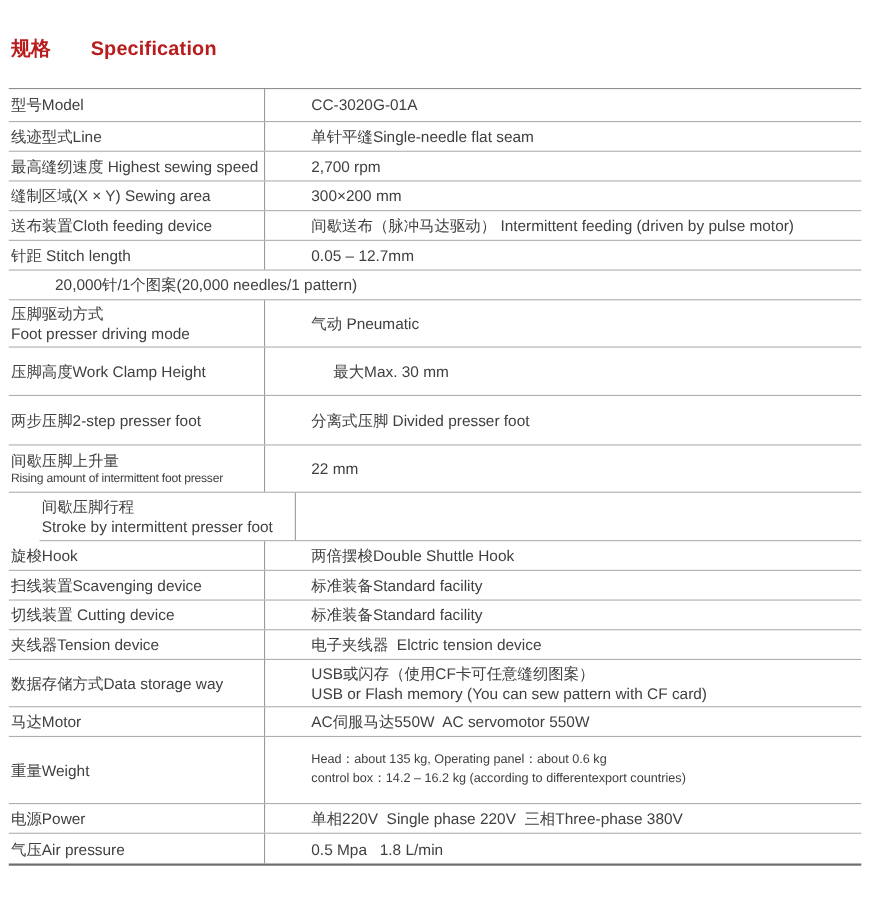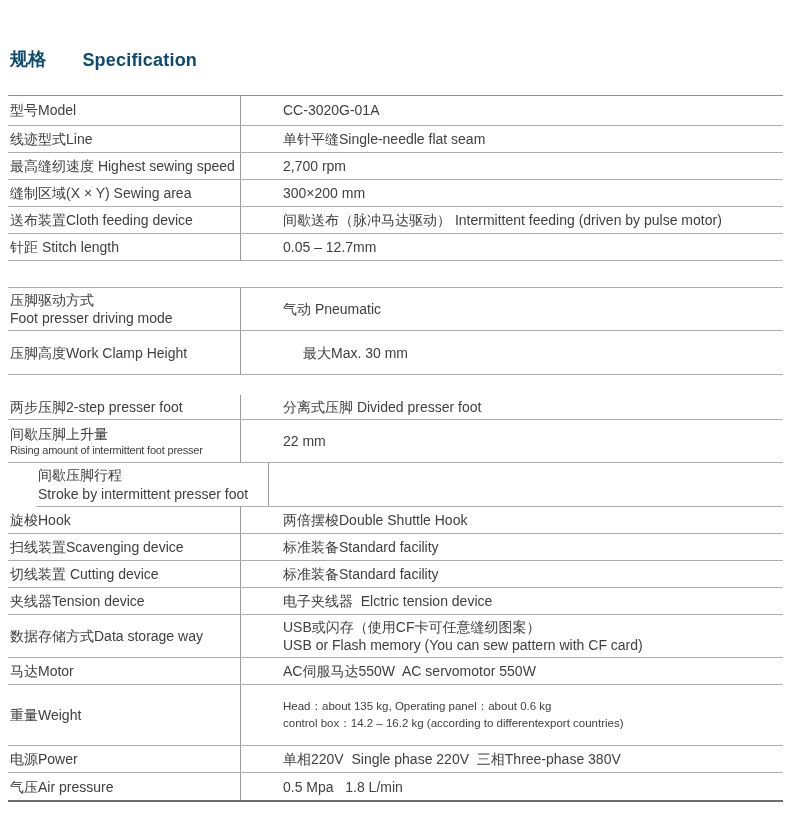--- a/index.html
+++ b/index.html
@@ -6,23 +6,23 @@
   html, body { margin: 0; padding: 0; }
   body {
     width: 790px; height: 827px;
     background: #ffffff;
     font-family: "Liberation Sans", "DejaVu Sans", sans-serif;
     color: #404040;
   }
   .page { padding: 30px 7px 0 8px; }
 
   .title {
-    display: flex; align-items: flex-end; gap: 36px;
-    font-weight: 700; font-size: 18px; color: #0c4a6e;
-    margin: 17px 0 24px 2px;
+    display: flex; align-items: center; gap: 36px;
+    font-weight: 700; font-size: 18px; color: #b91c1c;
+    margin: 2px 0 24px 2px;
     letter-spacing: 0.2px;
   }
 
   .spec-table {
     border-top: 1px solid #8e8e8e;
     border-bottom: 2px solid #6d6d6d;
     width: 775px;
   }
   .row { display: flex; border-bottom: 1px solid #aeaeae; }
   .row:last-child { border-bottom: none; }
@@ -38,21 +38,21 @@
   .line { font-size: 14px; line-height: 1.3; white-space: pre-wrap; }
   .line.small { font-size: 11px; line-height: 1.4; letter-spacing: -0.2px; }
   .line.smallv { font-size: 11.5px; line-height: 1.45; }
 
   .h27 { min-height: 27px; }
   .h30 { min-height: 30px; }
   .h41 { min-height: 41px; margin-left: 28px; }
   .h42 { min-height: 42px; }
   .h43 { min-height: 43px; }
   .h44 { min-height: 44px; gap: 20px; }
-  .h45 { min-height: 45px; align-items: flex-end; }
+  .h45 { min-height: 45px; }
   .h61 { min-height: 61px; }
 </style>
 </head>
 <body>
 
 <div class="page">
 
   <div class="title">
     <span>规格</span>
     <span>Specification</span>
@@ -108,20 +108,23 @@
     <div class="row h27">
       <div class="cell label">
         <div class="line">针距 Stitch length</div>
       </div>
       <div class="cell value">
         <div class="line">0.05 – 12.7mm</div>
       </div>
     </div>
 
     <div class="row h27">
+      <div class="cell value">
+        <div class="line">20,000针/1个图案(20,000 needles/1 pattern)</div>
+      </div>
     </div>
 
     <div class="row h42">
       <div class="cell label">
         <div class="line">压脚驱动方式</div>
         <div class="line">Foot presser driving mode</div>
       </div>
       <div class="cell value">
         <div class="line">气动 Pneumatic</div>
       </div>

